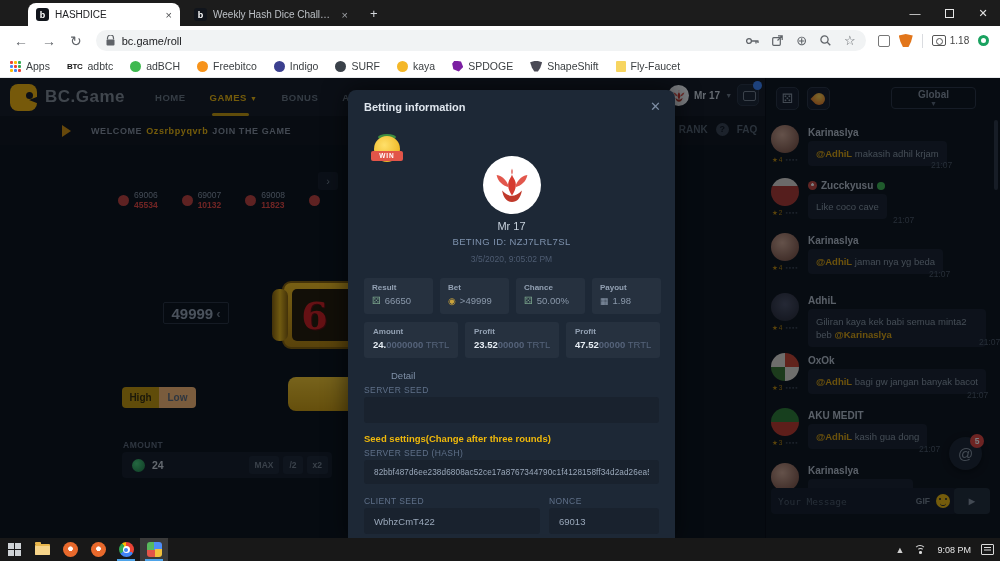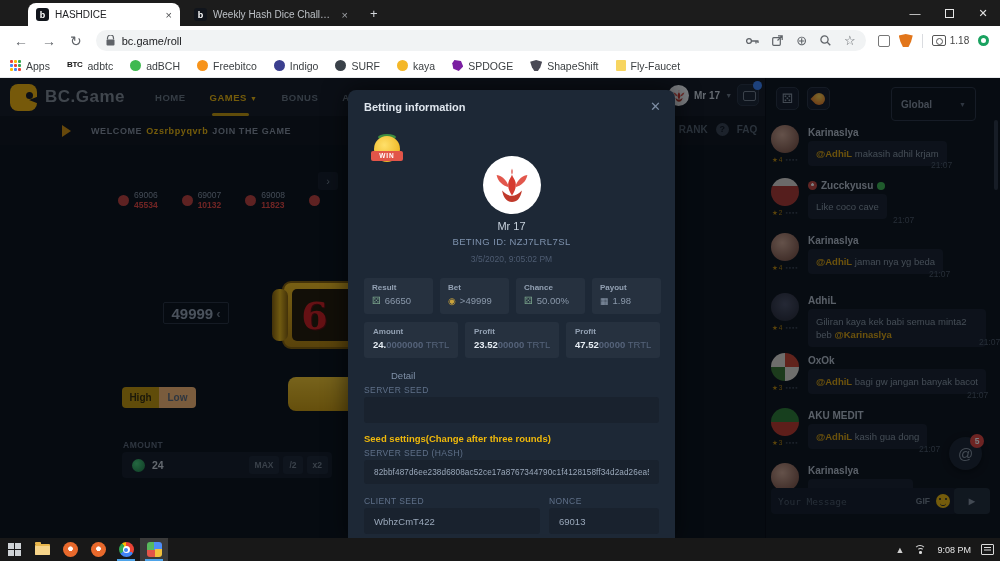--- a/index.html
+++ b/index.html
@@ -27,21 +27,21 @@
   .extbar { display:flex; align-items:center; gap:9px; margin-left:12px; color:#5f6368; }
   .cube { width:12px; height:12px; border:1.5px solid #777; border-radius:2px; }
   .fox { width:14px; height:13px; background:#e2761b; clip-path:polygon(50% 0,100% 12%,88% 60%,70% 100%,30% 100%,12% 60%,0 12%); }
   .sep { width:1px; height:14px; background:#dadce0; }
   .pricebadge { display:flex; align-items:center; gap:4px; font-size:10px; color:#444; }
   .camico { width:14px; height:11px; border:1.5px solid #555; border-radius:2px; position:relative; }
   .camico:after { content:""; position:absolute; left:3px; top:1.5px; width:5px; height:5px; border:1.2px solid #555; border-radius:50%; }
   .greendonut { width:11px; height:11px; border:3.5px solid #1aa260; border-radius:50%; }
 
   .bookbar { position:absolute; top:55px; left:0; right:0; height:23px; background:#fff; border-bottom:1px solid #e8eaed; display:flex; align-items:center; gap:17px; padding-left:10px; font-size:10.5px; color:#3c4043; }
-  .bk { display:flex; align-items:flex-start; gap:5px; }
+  .bk { display:flex; align-items:center; gap:5px; }
   .appsgrid { display:grid; grid-template-columns:repeat(3,3px); grid-gap:1px; }
   .appsgrid i { width:3px; height:3px; border-radius:1px; }
   .dotic { width:11px; height:11px; border-radius:50%; flex:none; }
   .sqic { width:10px; height:11px; flex:none; }
   .btcpre { font-weight:bold; font-size:8px; color:#111; letter-spacing:-.3px; }
   .foxout { width:12px; height:11px; background:#4a4a55; clip-path:polygon(50% 0,100% 15%,85% 65%,65% 100%,35% 100%,15% 65%,0 15%); }
   .spdoge { width:11px; height:11px; background:#7b1fa2; clip-path:polygon(20% 0,80% 10%,100% 60%,60% 100%,10% 80%,0 30%); }
 
   
   .page { position:absolute; top:78px; left:0; bottom:23px; right:0; background:#0c1118; overflow:hidden; }
@@ -95,21 +95,21 @@
   .coin { width:13px; height:13px; border-radius:50%; background:radial-gradient(circle at 35% 35%, #49d07a, #1d7a42); margin:0 7px 0 10px; }
   .amt-val { color:#cfd6dd; font-size:10.5px; font-weight:bold; flex:1; }
   .amt-btn { height:18px; padding:0 6px; margin-right:4px; background:#1e2733; color:#77828f; font-size:8.5px; font-weight:bold; border-radius:3px; display:flex; align-items:center; }
 
   
   .chat { position:absolute; top:0; left:765px; right:0; bottom:0; background:#0e1319; border-left:1px solid #070a0f; }
   .chat-hbtn { position:absolute; top:9px; width:23px; height:23px; border:1px solid #2a3442; background:#161d28; border-radius:5px; display:flex; align-items:center; justify-content:center; }
   .chb1 { left:10px; color:#8a95a2; font-size:13px; }
   .chb2 { left:41px; }
   .fireball { width:12px; height:12px; border-radius:50% 50% 50% 0; background:radial-gradient(circle at 35% 35%, #ffd34d, #e2641b); transform:rotate(45deg); }
-  .globaldd { position:absolute; top:9px; right:24px; width:85px; height:22px; border:1px solid #2c3644; border-radius:4px; color:#8a95a2; font-size:10px; font-weight:bold; display:flex; align-items:center; justify-content:space-between; padding:16px 9px; }
+  .globaldd { position:absolute; top:9px; right:24px; width:85px; height:22px; border:1px solid #2c3644; border-radius:4px; color:#8a95a2; font-size:10px; font-weight:bold; display:flex; align-items:center; justify-content:space-between; padding:1px 9px;flex-direction:column; }
   .globaldd .cr { font-size:7px; color:#5f6b79; }
 
   .msg { position:absolute; left:5px; right:14px; }
   .mav { position:absolute; left:0; top:0; width:28px; height:28px; border-radius:50%; }
   .av1 { background:radial-gradient(circle at 40% 35%, #cfa58f, #6e4335); }
   .av2 { background:linear-gradient(#ddd8d2 28%, #b03a31 30%); }
   .av4 { background:radial-gradient(circle at 50% 40%, #4b4f63, #23252f); }
   .av5 { background:conic-gradient(#c8432f 0 25%, #e4e0d6 25% 50%, #39752f 50% 75%, #e4e0d6 75%); }
   .av6 { background:conic-gradient(from 90deg, #c0392b 0 50%, #2e7d32 50%); }
   .rating { position:absolute; left:1px; top:31px; font-size:6.5px; color:#b8860b; letter-spacing:1px; white-space:nowrap; }

